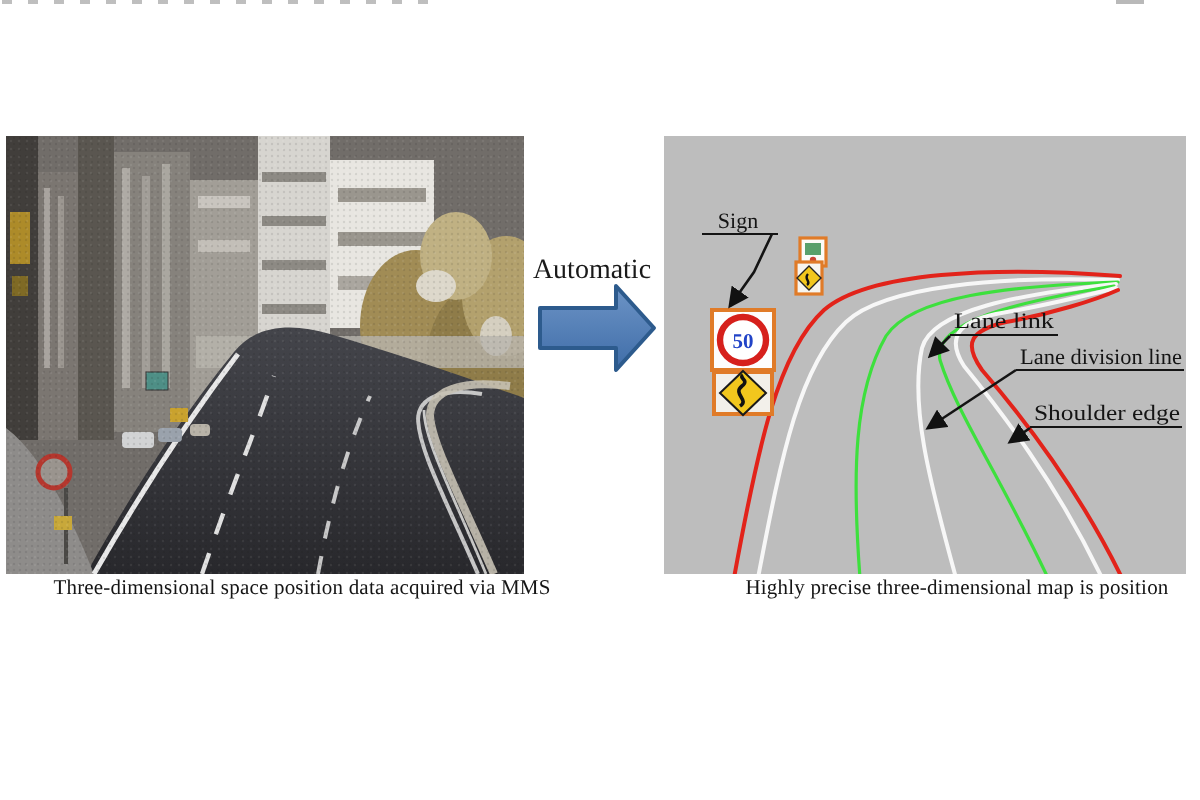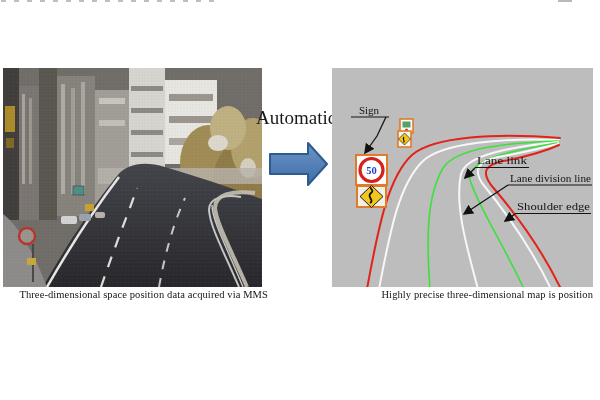--- a/index.html
+++ b/index.html
@@ -1,22 +1,22 @@
 <!DOCTYPE html>
 <html><head>
 <meta charset="utf-8">
 <style>
   html,body{margin:0;padding:0;background:#fff;}
   #stage{position:relative;width:600px;height:400px;background:#ffffff;overflow:hidden;
          font-family:"Liberation Serif","DejaVu Serif",serif;color:#111;}
   .abs{position:absolute;}
-  .caption{font-size:10.5px;letter-spacing:.1px;text-align:right;white-space:nowrap;color:#151515;}
+  .caption{font-size:10.5px;letter-spacing:.1px;text-align:center;white-space:nowrap;color:#151515;margin-left:17px;}
   #left-caption{left:0px;top:289px;width:268px;}
   #right-caption{left:330px;top:289px;width:263px;}
-  #automatic-label{left:256px;top:107px;width:80px;text-align:center;font-size:19px;color:#1a1a1a;}
+  #automatic-label{left:256px;top:128px;width:80px;text-align:center;font-size:14px;color:#1a1a1a;}
   #artifact{left:1px;top:0px;width:214px;height:2px;opacity:.55;
     background:repeating-linear-gradient(90deg,#8a8a8a 0 5px,transparent 5px 13px);}
   #artifact2{left:558px;top:0px;width:14px;height:2px;background:#b9b9b9;}
   svg text.lbl{font-family:"Liberation Serif","DejaVu Serif",serif;font-size:11px;fill:#141414;}
   svg text.speed{font-family:"Liberation Serif","DejaVu Serif",serif;font-weight:bold;font-size:10.5px;}
 </style>
 </head>
 <body>
 
 <div id="stage">

